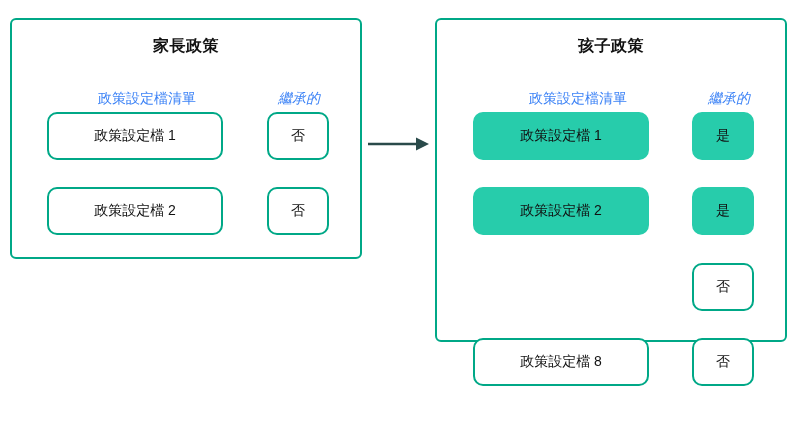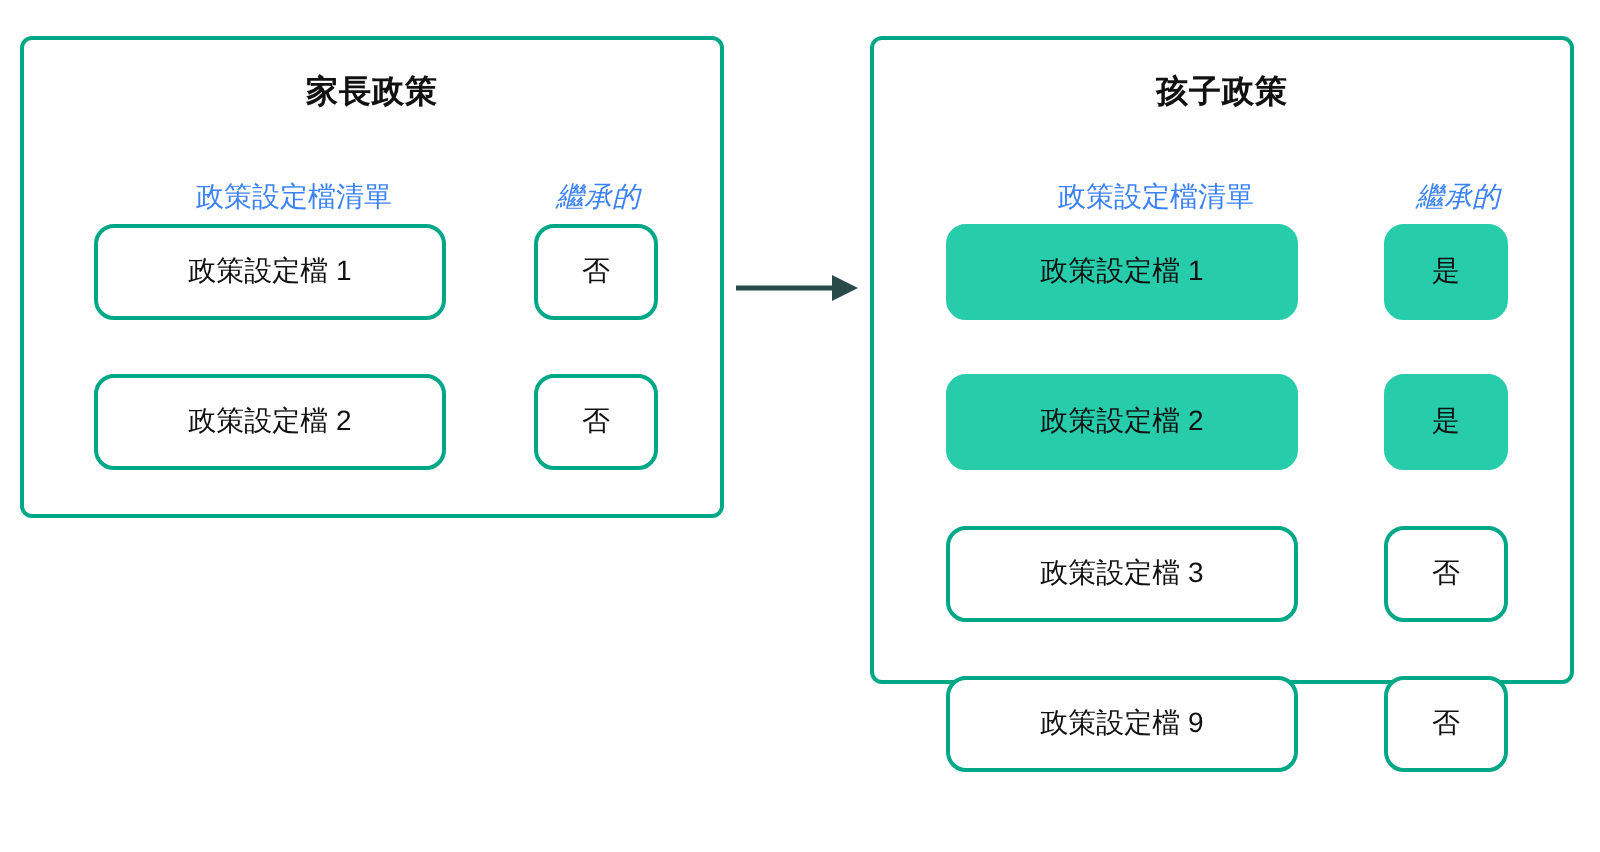--- a/index.html
+++ b/index.html
@@ -169,23 +169,22 @@
       <div class="chip profile filled">政策設定檔 1</div>
       <div class="chip flag filled">是</div>
     </div>
 
     <div class="row" style="top:167px;">
       <div class="chip profile filled">政策設定檔 2</div>
       <div class="chip flag filled">是</div>
     </div>
 
     <div class="row" style="top:243px;">
-      <div class="chip profile">政策設定檔 3</div>
       <div class="chip flag">否</div>
     </div>
 
     <div class="row" style="top:318px;">
-      <div class="chip profile">政策設定檔 9</div>
+      <div class="chip profile">政策設定檔 8</div>
       <div class="chip flag">否</div>
     </div>
   </div>
 
 </div>
 
 </body></html>

